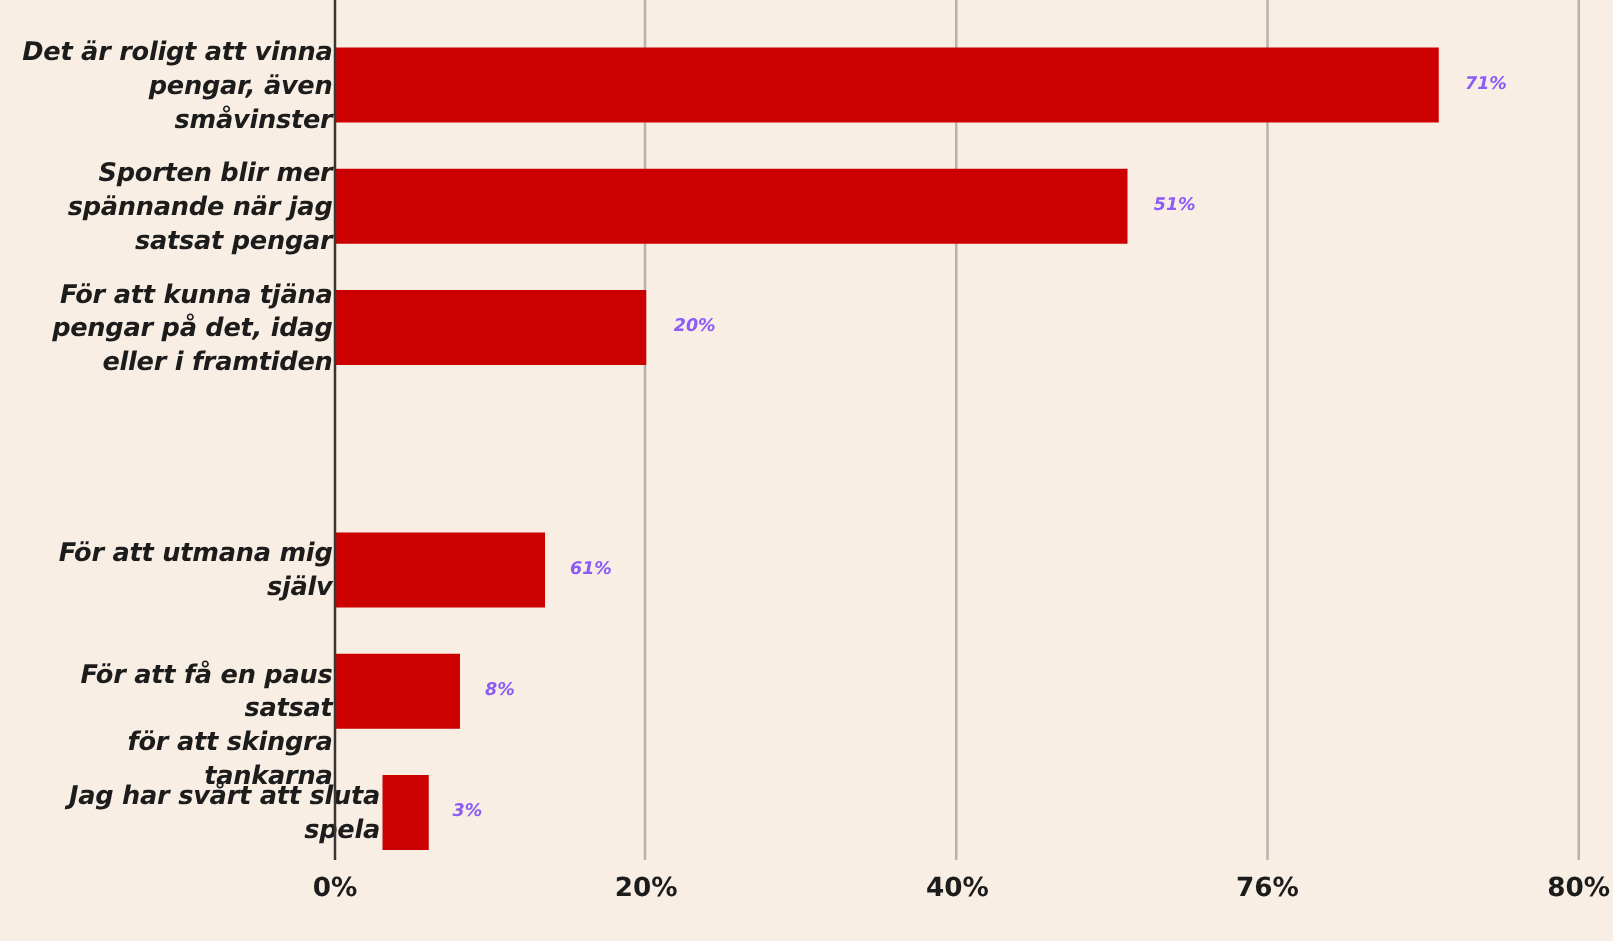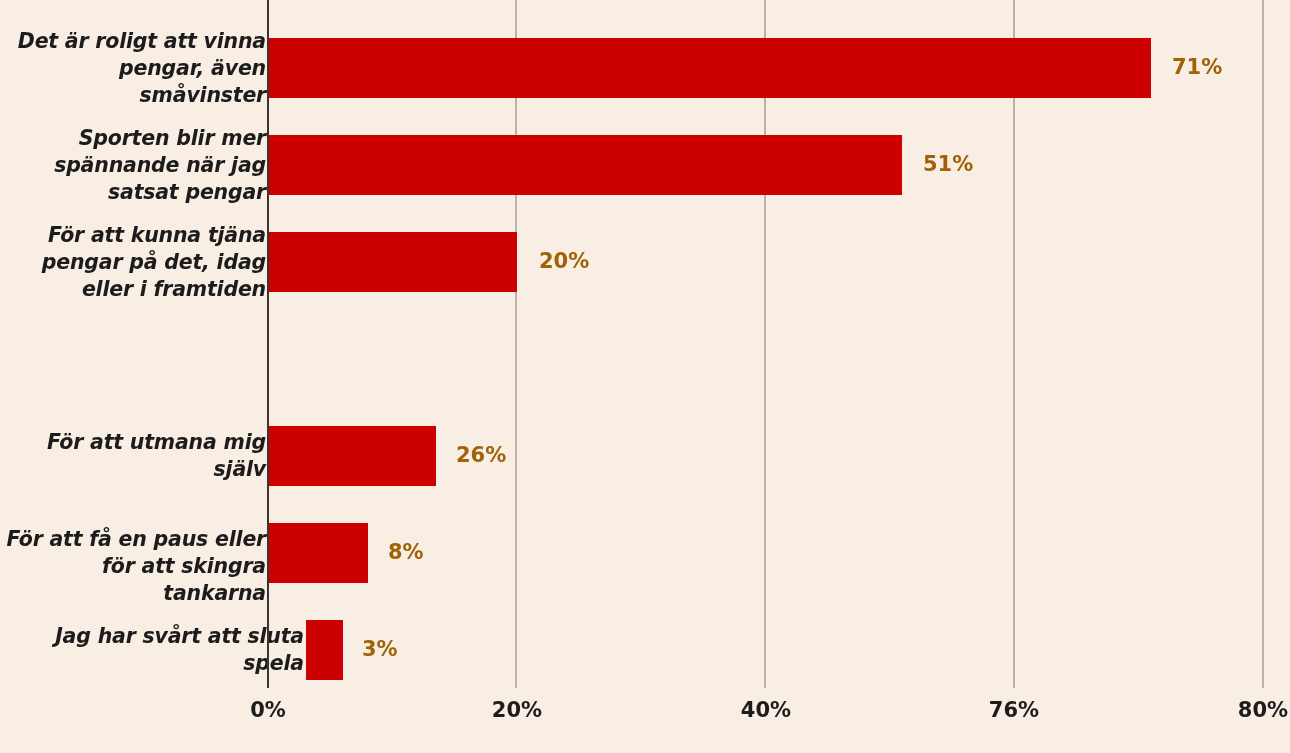--- a/index.html
+++ b/index.html
@@ -73,24 +73,25 @@
     left: 264px;
     top: 38px;
     height: 60px;
     background: #cc0000;
     z-index: 2;
   }
 
   .bar-value {
     position: absolute;
     top: 52px;
+    font-style: italic;
     font-weight: bold;
-    font-size: 21px;
+    font-size: 14px;
     line-height: 30px;
-    color: #a16207;
+    color: #8b5cf6;
     white-space: nowrap;
     z-index: 3;
   }
 
   .tick-label {
     position: absolute;
     top: 698px;
     width: 120px;
     margin-left: -60px;
     text-align: center;
@@ -134,25 +135,25 @@
 eller i framtiden</div>
       <div class="bar" style="width:249px;"></div>
       <div class="bar-value" style="left:535px;">20%</div>
     </div>
 
 
     <div class="bar-row" style="top:388px;">
       <div class="cat-label" style="top:41px;">För att utmana mig
 själv</div>
       <div class="bar" style="width:168px;"></div>
-      <div class="bar-value" style="left:452px;">26%</div>
+      <div class="bar-value" style="left:452px;">61%</div>
     </div>
 
     <div class="bar-row" style="top:485px;">
-      <div class="cat-label" style="top:41px;">För att få en paus eller
+      <div class="cat-label" style="top:41px;">För att få en paus satsat
 för att skingra tankarna</div>
       <div class="bar" style="width:100px;"></div>
       <div class="bar-value" style="left:384px;">8%</div>
     </div>
 
     <div class="bar-row" style="top:582px;margin-left:38px;">
       <div class="cat-label" style="top:41px;">Jag har svårt att sluta
 spela</div>
       <div class="bar" style="width:37px;"></div>
       <div class="bar-value" style="left:320px;">3%</div>

